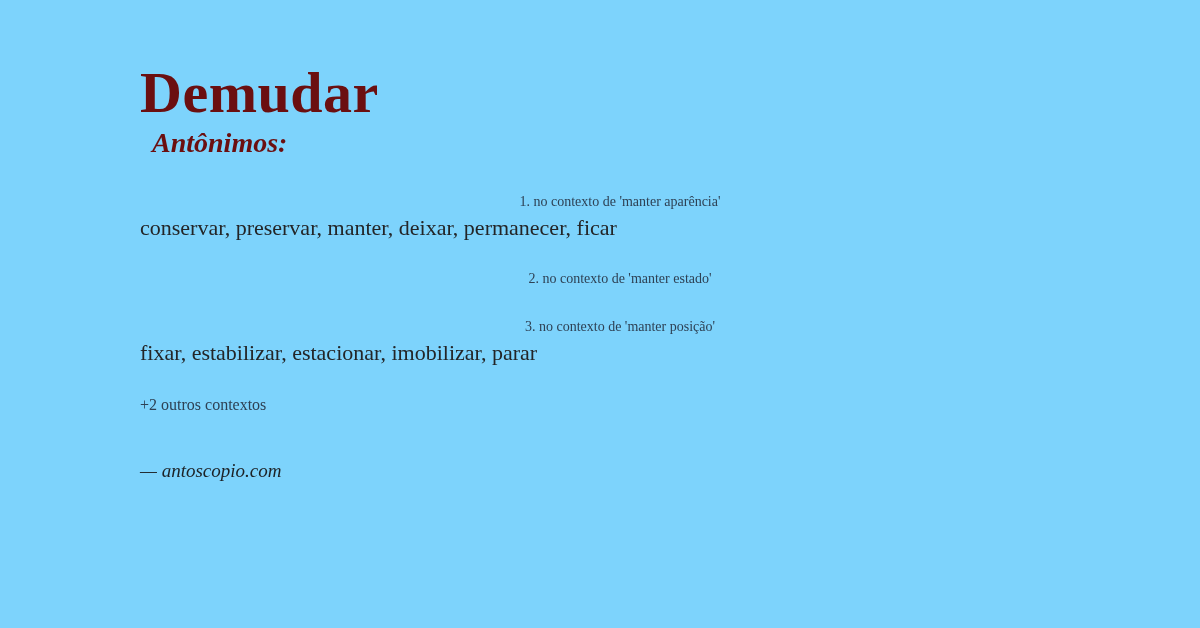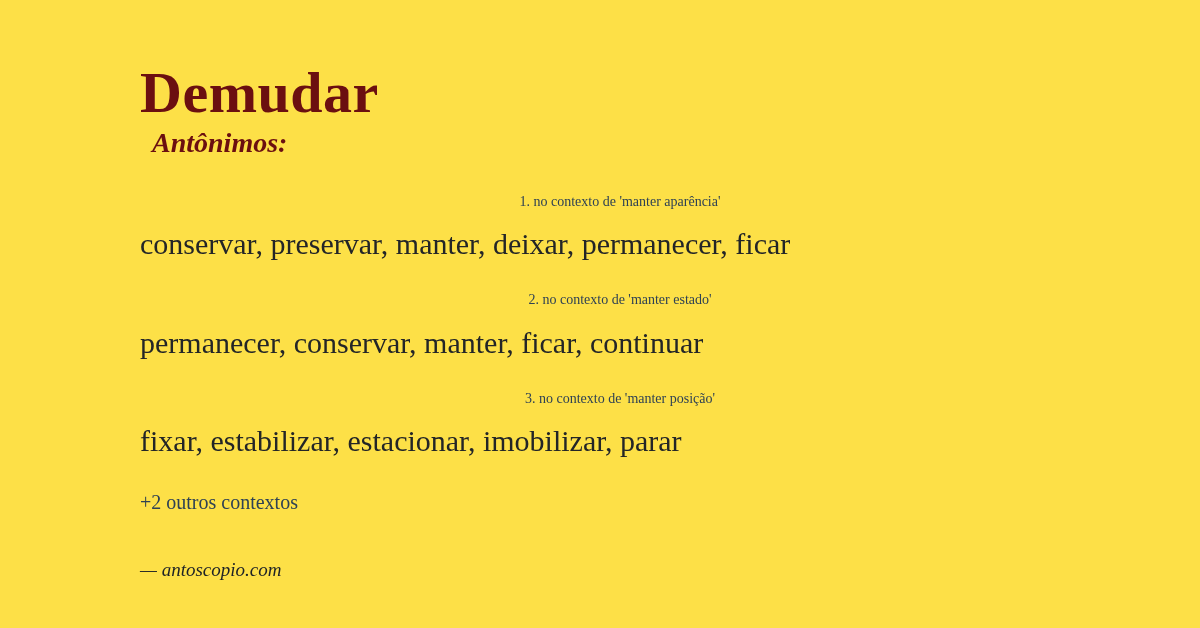--- a/index.html
+++ b/index.html
@@ -12,21 +12,21 @@
     height: 628px;
     overflow: hidden;
     font-family: "Liberation Serif", "DejaVu Serif", serif;
     -webkit-font-smoothing: antialiased;
   }
   .card {
     box-sizing: border-box;
     width: 1200px;
     height: 628px;
     padding: 64px 100px 0 140px;
-    background: #fde047;
+    background: #7dd3fc;
   }
   .word-title {
     margin: 0;
     font-size: 58px;
     line-height: 1.0;
     font-weight: 700;
     color: #6b0f10;
     letter-spacing: 0.5px;
   }
   .subtitle {
@@ -43,28 +43,28 @@
   .section {
     margin-bottom: 29px;
   }
   .context-label {
     font-size: 14px;
     line-height: 1.3;
     color: #2e4154;
     text-align: center;
   }
   .antonym-list {
-    margin-top: 14px;
-    font-size: 30px;
+    margin-top: 3px;
+    font-size: 22px;
     line-height: 1.25;
     color: #232527;
   }
   .more-contexts {
     margin-top: 27px;
-    font-size: 20px;
+    font-size: 16px;
     line-height: 1.3;
     color: #2e4154;
   }
   .footer-attribution {
     margin-top: 44px;
     font-size: 19px;
     font-style: italic;
     color: #1d2226;
   }
 </style>
@@ -79,21 +79,20 @@
 
   <div class="sections">
 
     <div class="section">
       <div class="context-label">1. no contexto de 'manter aparência'</div>
       <div class="antonym-list">conservar, preservar, manter, deixar, permanecer, ficar</div>
     </div>
 
     <div class="section">
       <div class="context-label">2. no contexto de 'manter estado'</div>
-      <div class="antonym-list">permanecer, conservar, manter, ficar, continuar</div>
     </div>
 
     <div class="section">
       <div class="context-label">3. no contexto de 'manter posição'</div>
       <div class="antonym-list">fixar, estabilizar, estacionar, imobilizar, parar</div>
     </div>
 
   </div>
 
   <div class="more-contexts">+2 outros contextos</div>

